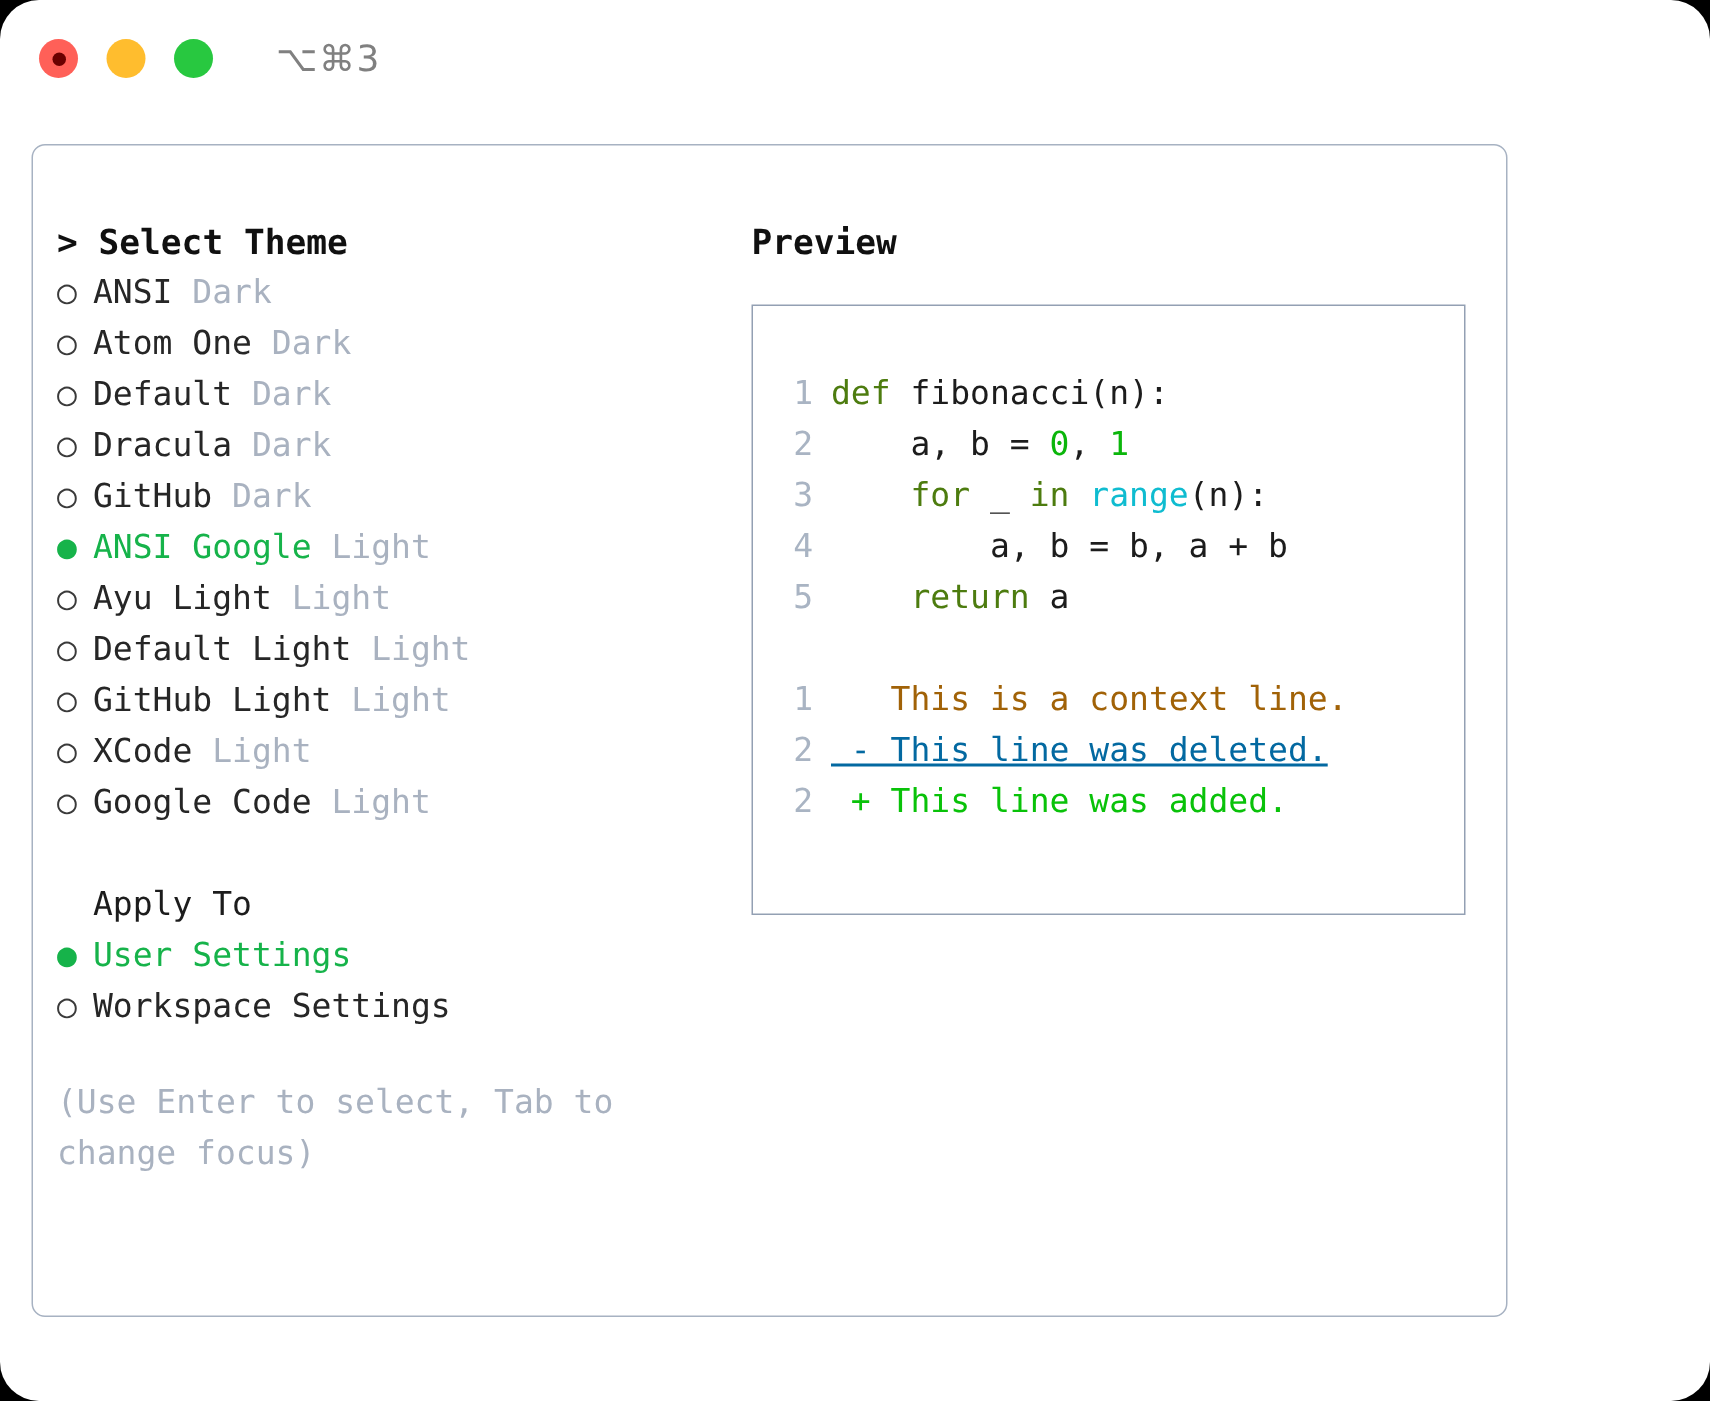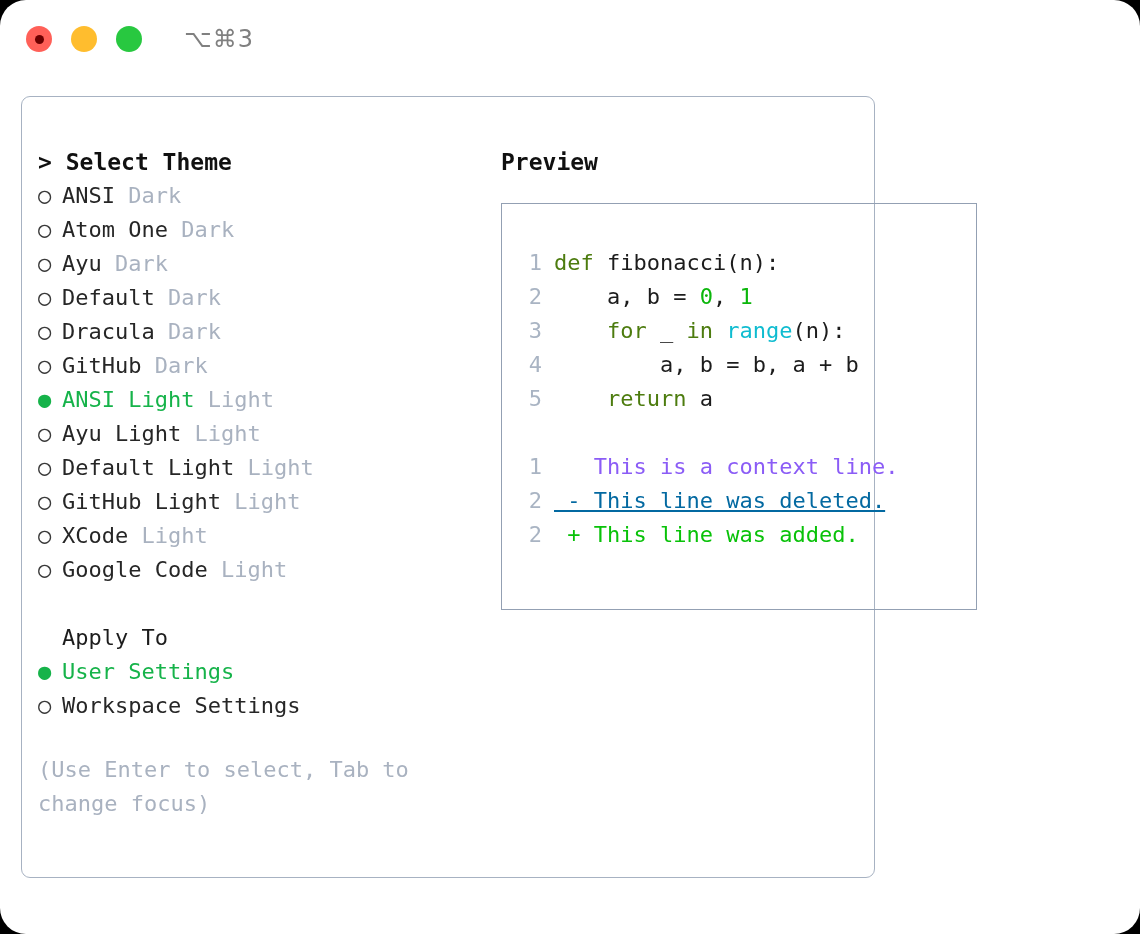--- a/index.html
+++ b/index.html
@@ -60,21 +60,21 @@
     color: #808080;
     letter-spacing: 1px;
     font-family: "DejaVu Sans", "Liberation Sans", sans-serif;
   }
 
   
   #panel {
     position: absolute;
     left: 21px;
     top: 96px;
-    width: 854px;
+    width: 984px;
     height: 782px;
     border: 1.5px solid #a7b2c2;
     border-radius: 9px;
     box-sizing: border-box;
   }
 
   
   #left {
     position: absolute;
     left: 16px;
@@ -152,21 +152,21 @@
     display: inline-block;
     width: 26px;
     text-align: right;
     color: #a9b4c3;
     margin-right: 12px;
   }
   .kw   { color: #4d7c0f; }
   .num  { color: #0bb60b; }
   .fn   { color: #0fbcd0; }
   .plain{ color: #1c1c1c; text-align: center; }
-  .ctx  { color: #8b5cf6; text-align: center; }
+  .ctx  { color: #a16207; text-align: center; }
   .del  { color: #0369a1; text-decoration: underline; }
   .add  { color: #09c209; }
   .blank-line { height: 34px; }
 </style>
 </head>
 <body>
 
 <div id="page">
 
   <div id="titlebar">
@@ -180,25 +180,24 @@
     <span id="shortcut">⌥⌘3</span>
   </div>
 
   <div id="panel">
 
     <div id="left">
       <div class="head-row">&gt; Select Theme</div>
       <div id="theme-list">
           <div class="opt-row"><span class="bullet unsel">○</span><span class="label">ANSI</span><span class="variant"> Dark</span></div>
           <div class="opt-row"><span class="bullet unsel">○</span><span class="label">Atom One</span><span class="variant"> Dark</span></div>
-          <div class="opt-row"><span class="bullet unsel">○</span><span class="label">Ayu</span><span class="variant"> Dark</span></div>
           <div class="opt-row"><span class="bullet unsel">○</span><span class="label">Default</span><span class="variant"> Dark</span></div>
           <div class="opt-row"><span class="bullet unsel">○</span><span class="label">Dracula</span><span class="variant"> Dark</span></div>
           <div class="opt-row"><span class="bullet unsel">○</span><span class="label">GitHub</span><span class="variant"> Dark</span></div>
-          <div class="opt-row"><span class="bullet sel">●</span><span class="label sel">ANSI Light</span><span class="variant"> Light</span></div>
+          <div class="opt-row"><span class="bullet sel">●</span><span class="label sel">ANSI Google</span><span class="variant"> Light</span></div>
           <div class="opt-row"><span class="bullet unsel">○</span><span class="label">Ayu Light</span><span class="variant"> Light</span></div>
           <div class="opt-row"><span class="bullet unsel">○</span><span class="label">Default Light</span><span class="variant"> Light</span></div>
           <div class="opt-row"><span class="bullet unsel">○</span><span class="label">GitHub Light</span><span class="variant"> Light</span></div>
           <div class="opt-row"><span class="bullet unsel">○</span><span class="label">XCode</span><span class="variant"> Light</span></div>
           <div class="opt-row"><span class="bullet unsel">○</span><span class="label">Google Code</span><span class="variant"> Light</span></div>
         </div>
       <div class="section-gap"></div>
       <div id="applyto-head">Apply To</div>
       <div id="applyto-list">
           <div class="opt-row"><span class="bullet sel">●</span><span class="label sel">User Settings</span></div>

